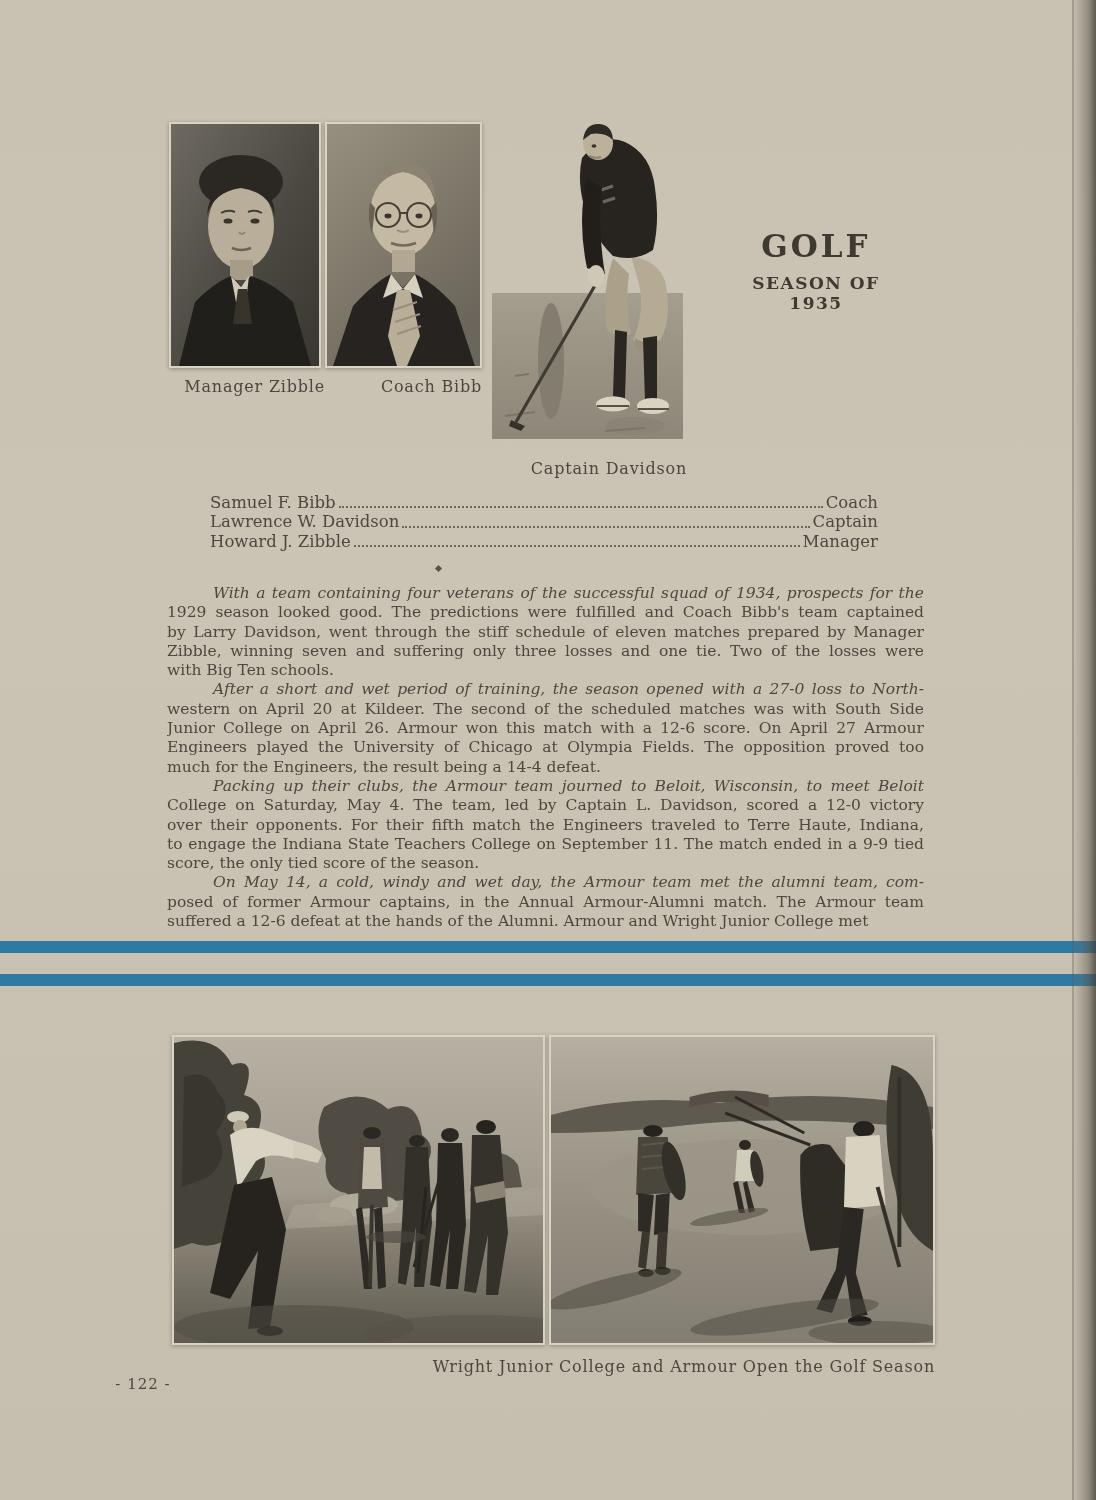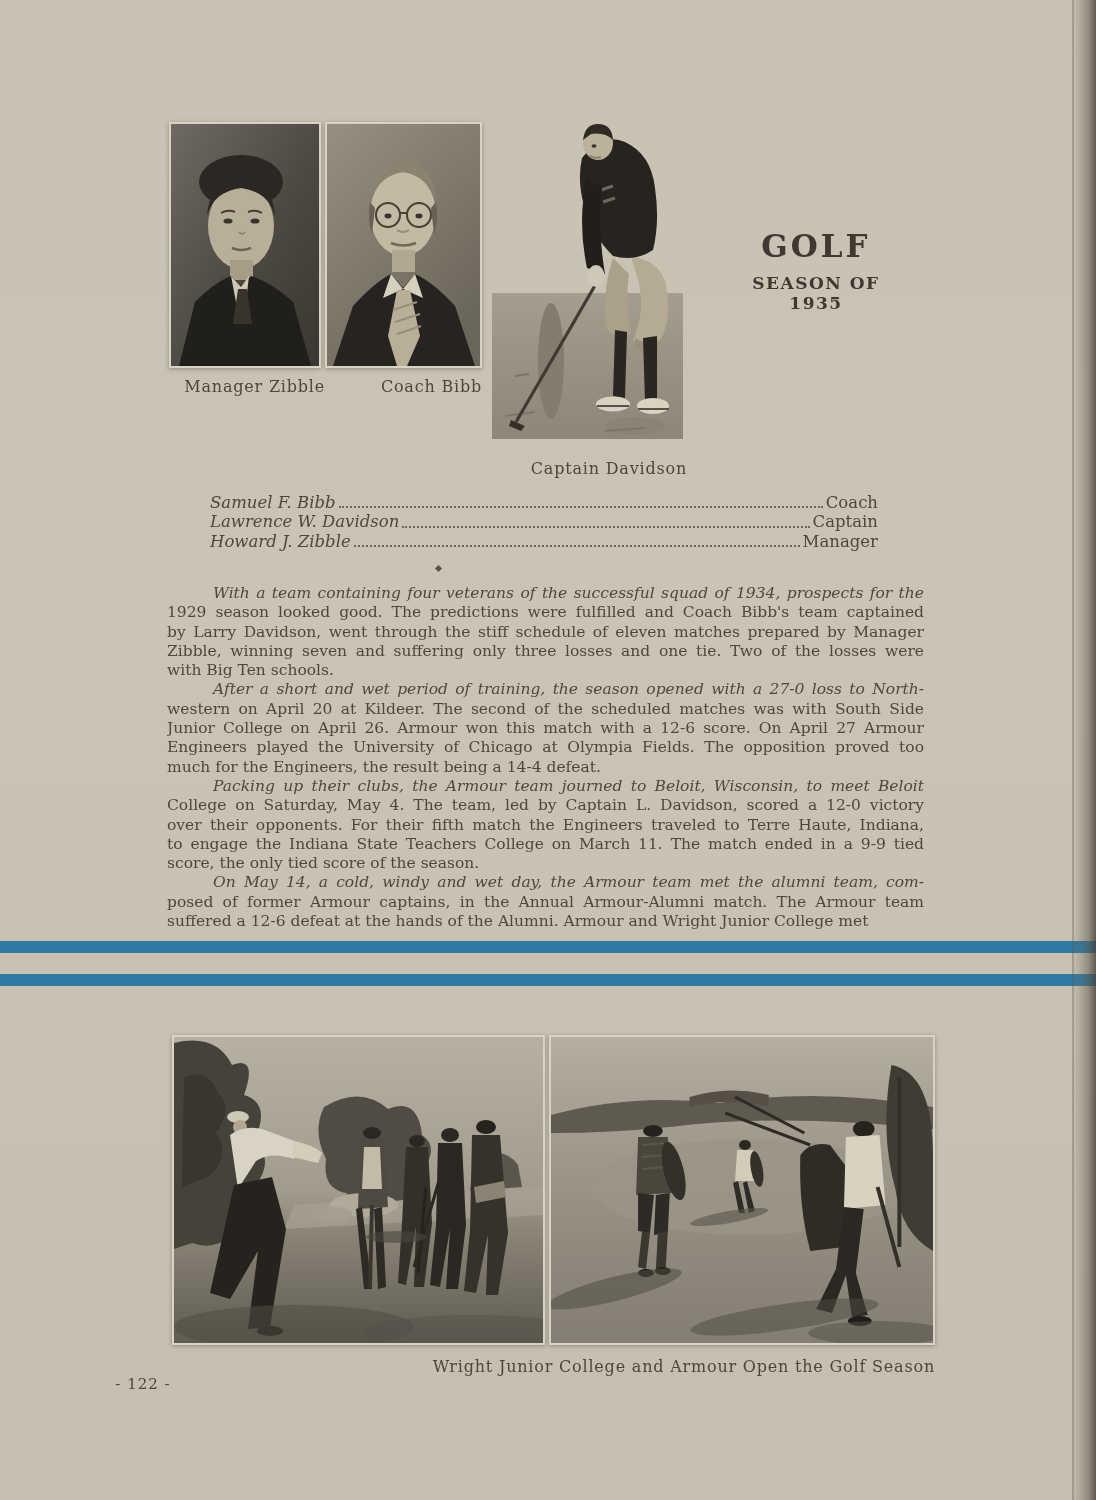--- a/index.html
+++ b/index.html
@@ -18,21 +18,21 @@
   #davidson-photo{position:absolute; left:485px; top:116px; width:200px; height:335px;}
   #davidson-photo svg{display:block;width:100%;height:100%;}
   
   .cap{position:absolute; font-size:16px; letter-spacing:.8px; text-align:right; color:#4c473e;}
   .masthead{position:absolute; left:728px; top:228px; width:176px; text-align:center; color:var(--ink_dark);}
   .masthead .t{font-size:31px; font-weight:bold; letter-spacing:3px;}
   .masthead .s{font-size:17px; font-weight:bold; letter-spacing:1.5px; margin-top:9px;}
   
   .roster{position:absolute; left:210px; top:493px; width:668px; font-size:16.5px;}
   .roster-row{display:flex; align-items:flex-end; height:19.3px; line-height:19.3px;}
-  .rname{white-space:nowrap;font-style:italic;}
+  .rname{white-space:nowrap;}
   .rrole{white-space:nowrap;margin-top:13px;}
   .leader{flex:1; border-bottom:2px dotted var(--dots); margin:0 3px 4px 3px; height:1px;}
   
   .orn{position:absolute; left:436px; top:566px; width:5px; height:5px;
        background:#57524a; transform:rotate(45deg);}
   
   .bodytext{position:absolute; left:167px; top:584px; width:757px; font-size:15.5px; color:var(--ink);}
   .bodyline{height:19.3px; line-height:19.3px; text-align:justify; text-align-last:justify; overflow:hidden;}
   .bodyline.indent{text-indent:46px;font-style:italic;}
   .bodyline.lastline{text-align-last:left;}
@@ -195,21 +195,21 @@
 
     <div class="bodyline indent">After a short and wet period of training, the season opened with a 27-0 loss to North-</div>
     <div class="bodyline">western on April 20 at Kildeer.  The second of the scheduled matches was with South Side</div>
     <div class="bodyline">Junior College on April 26.  Armour won this match with a 12-6 score.  On April 27 Armour</div>
     <div class="bodyline">Engineers played the University of Chicago at Olympia Fields.  The opposition proved too</div>
     <div class="bodyline lastline">much for the Engineers, the result being a 14-4 defeat.</div>
 
     <div class="bodyline indent">Packing up their clubs, the Armour team journed to Beloit, Wisconsin, to meet Beloit</div>
     <div class="bodyline">College on Saturday, May 4.  The team, led by Captain L. Davidson, scored a 12-0 victory</div>
     <div class="bodyline">over their opponents.  For their fifth match the Engineers traveled to Terre Haute, Indiana,</div>
-    <div class="bodyline">to engage the Indiana State Teachers College on March 11.  The match ended in a 9-9 tied</div>
+    <div class="bodyline">to engage the Indiana State Teachers College on September 11.  The match ended in a 9-9 tied</div>
     <div class="bodyline lastline">score, the only tied score of the season.</div>
 
     <div class="bodyline indent">On May 14, a cold, windy and wet day, the Armour team met the alumni team, com-</div>
     <div class="bodyline">posed of former Armour captains, in the Annual Armour-Alumni match.  The Armour team</div>
     <div class="bodyline lastline">suffered a 12-6 defeat at the hands of the Alumni.  Armour and Wright Junior College met</div>
   </div>
 
   <div class="band" id="band1"></div>
   <div class="band" id="band2"></div>
 

